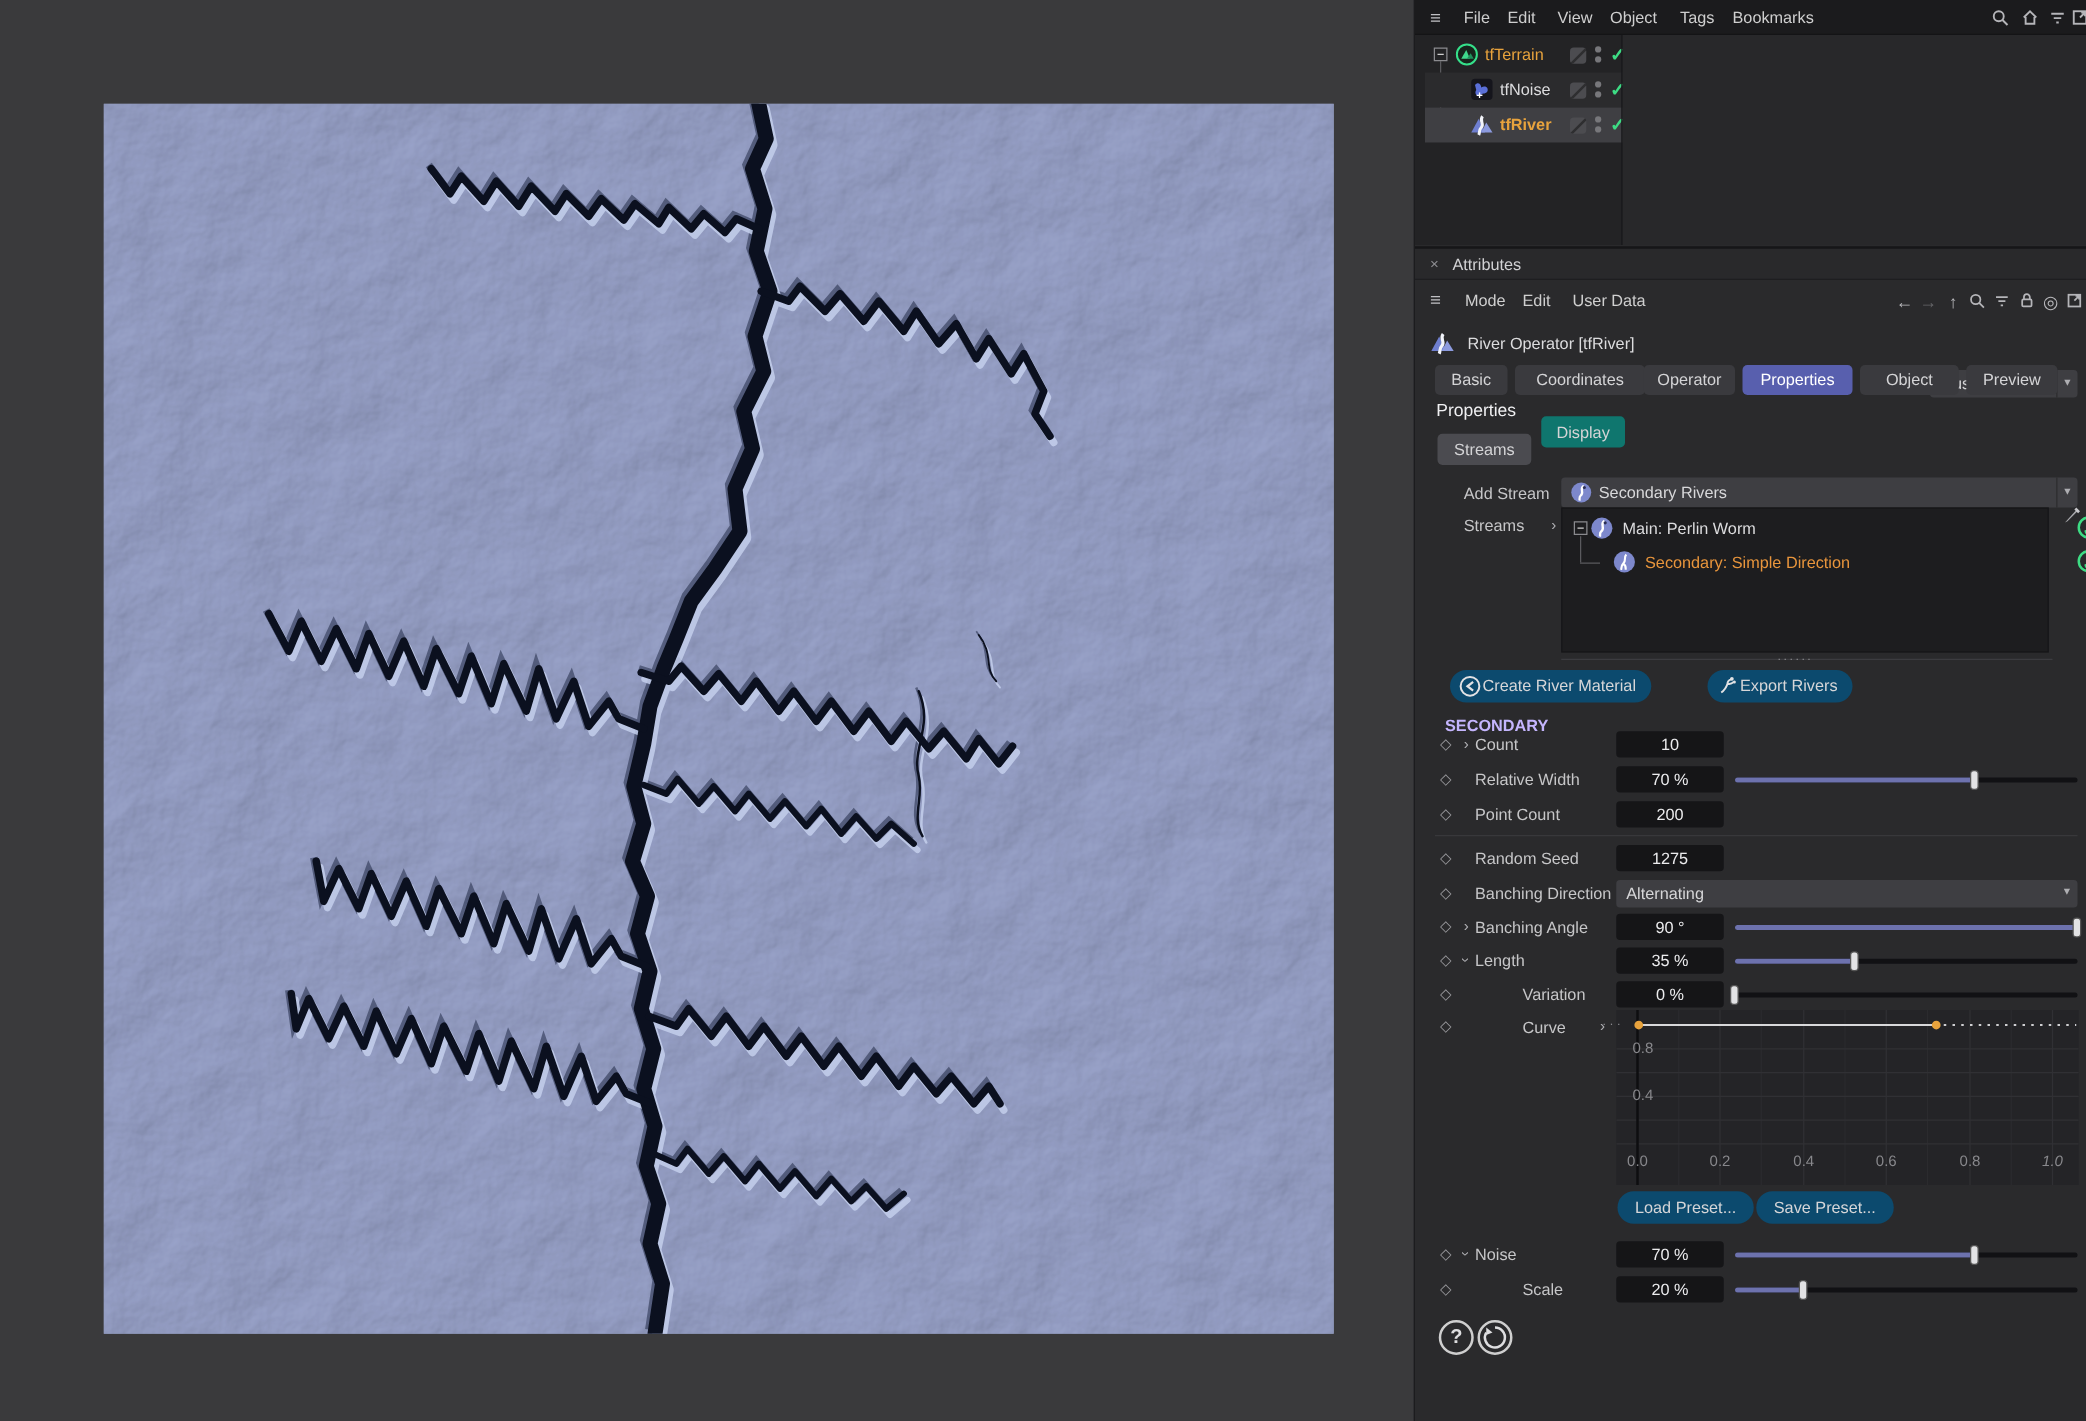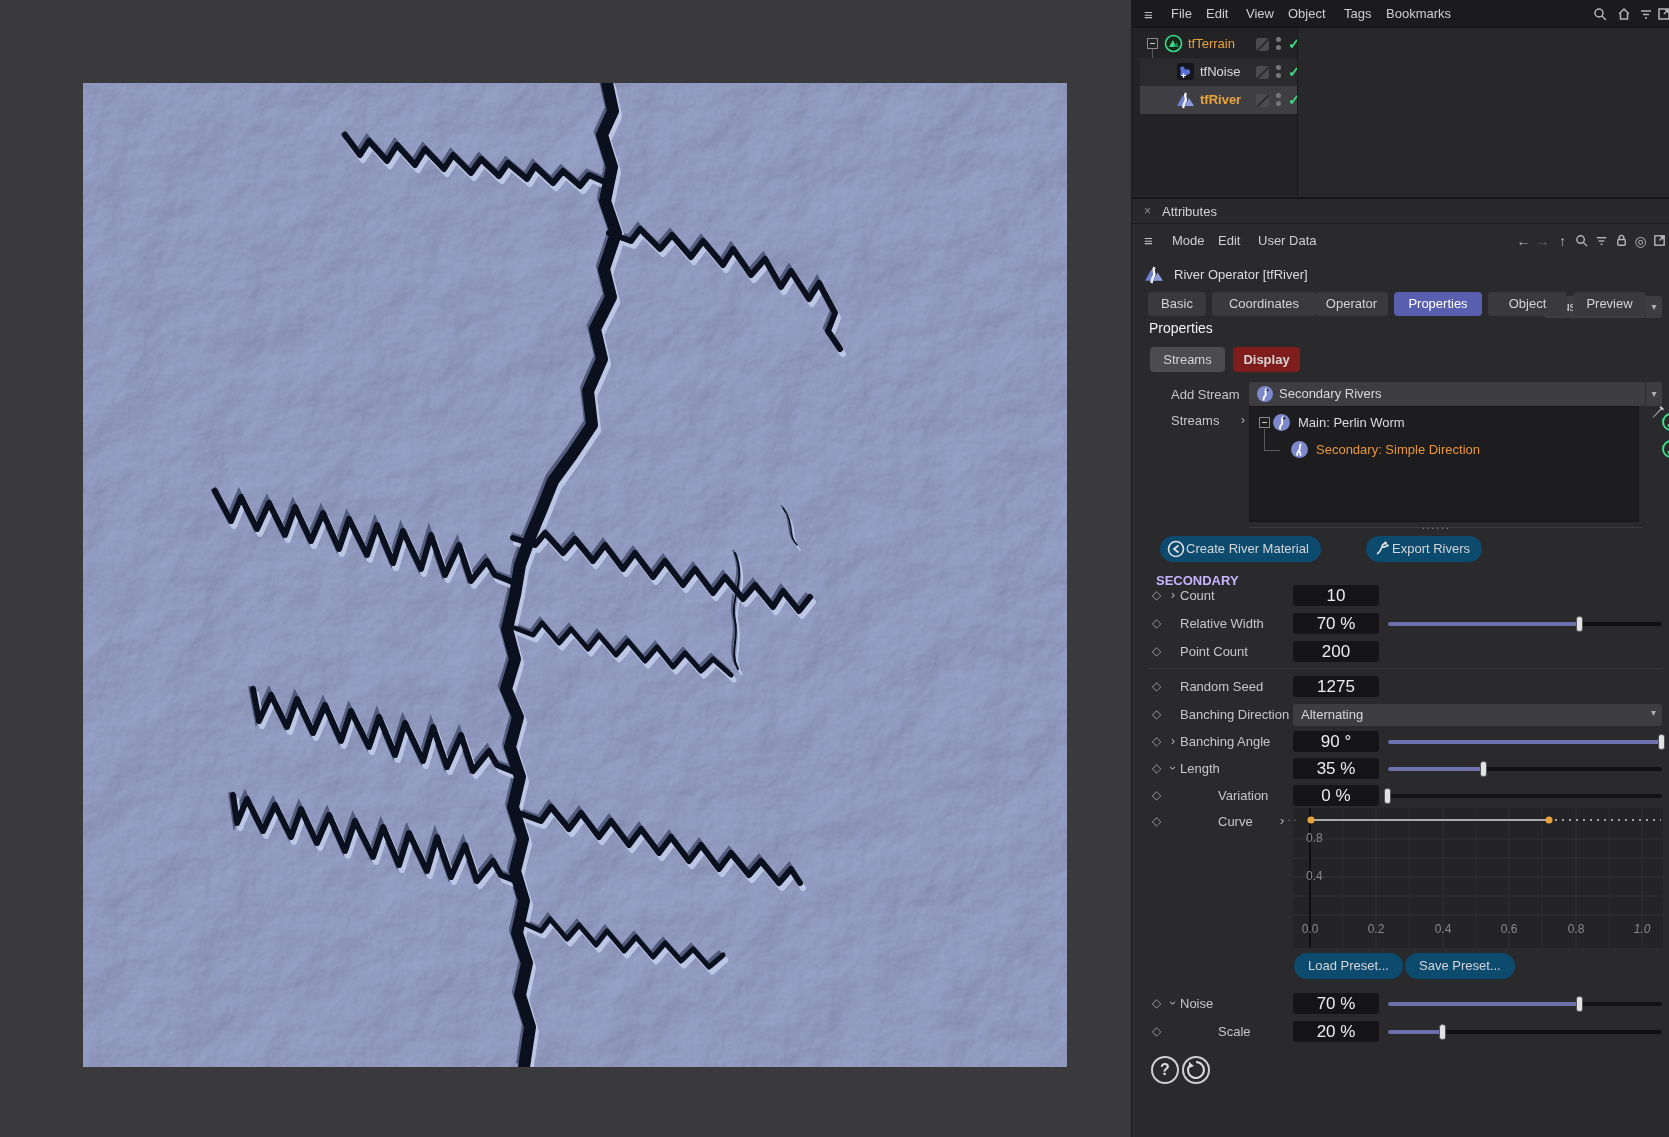--- a/index.html
+++ b/index.html
@@ -44,21 +44,21 @@
   .btn-pill{position:absolute;height:26px;background:#0c4a6e;border-radius:13px;color:#d6d6d8;line-height:26px;}
   .btn-pill .bl{margin-left:26px;margin-right:12px;white-space:nowrap;}
   .btn-pill .ic{position:absolute;left:7px;top:4px;width:18px;height:18px;}
   
   .prow{position:absolute;left:0;width:538px;height:24px;}
   .diamond{position:absolute;left:20px;top:4px;color:#98989c;font-size:12px;}
   .chev{position:absolute;left:36px;top:4px;color:#b0b0b4;font-size:12px;width:10px;text-align:center;}
   .chev.down{transform:rotate(90deg);}
   .plabel{position:absolute;left:48px;top:4px;color:#c6c6c8;white-space:nowrap;}
   .plabel.ind{left:58px;margin-left:28px;}
-  .pfield{position:absolute;left:161px;top:1px;width:86px;height:21px;background:#151517;border-radius:3px;color:#ececee;text-align:center;line-height:21px;font-size:17px;}
+  .pfield{position:absolute;left:161px;top:1px;width:86px;height:21px;background:#151517;border-radius:3px;color:#ececee;text-align:center;line-height:21px;font-size:13px;}
   .slider{position:absolute;left:256px;top:10px;width:274px;height:4px;background:#111114;border-radius:2px;}
   .slider .fill{position:absolute;left:0;top:0;height:4px;background:#6d72ae;border-radius:2px;}
   .slider .knob{position:absolute;top:-6px;width:7px;height:16px;background:#e2e2e4;border:1px solid #555;border-radius:3px;}
   .sep{position:absolute;left:16px;width:514px;height:1px;background:#38383b;}
   
   #streams-box{position:absolute;left:117px;top:406px;width:390px;height:116px;background:#1d1d1f;border:1px solid #161618;}
   .check-circle{position:absolute;width:18px;height:18px;border:2px solid #3ddc84;border-radius:50%;color:#3ddc84;font-size:12px;font-weight:bold;text-align:center;line-height:18px;}
   .node-icon{position:absolute;width:19px;height:19px;}
   
   #graph{position:absolute;left:161px;top:808px;width:370px;height:140px;background:#242427;}
@@ -264,21 +264,21 @@
       <span class="tab" style="left:80px;width:104px;">Coordinates</span>
       <span class="tab" style="left:183px;width:73px;">Operator</span>
       <span class="tab active" style="left:262px;width:88px;">Properties</span>
       <span class="tab" style="left:356px;width:79px;">Object</span>
       <span class="tab" style="left:441px;width:73px;">Preview</span>
     </div>
 
     <span style="position:absolute;left:17px;top:320px;color:#f0f0f2;font-size:14px;">Properties</span>
 
     <span class="subtab" style="left:18px;top:347px;width:75px;background:#4b4b50;">Streams</span>
-    <span class="subtab" style="left:101px;top:347px;width:67px;background:#7f1d1d;font-weight:bold;">Display</span>
+    <span class="subtab" style="left:101px;top:333px;width:67px;background:#0f766e;">Display</span>
 
     <span style="position:absolute;left:39px;top:387px;color:#c6c6c8;">Add Stream</span>
     <div class="ddl" style="left:117px;top:382px;width:413px;height:24px;">
       <span class="node-icon" style="left:7px;top:3px;">
         <svg width="18" height="18" viewBox="0 0 18 18">
             <circle cx="9" cy="9" r="8" fill="#7d88cc"></circle>
             <path d="M11,3.5 C7,6 12,9 8.5,11.5 C7,12.8 8,14 7.5,15.5" fill="none" stroke="#ffffff" stroke-width="1.8"></path>
             <circle cx="11.5" cy="5" r="1.2" fill="#2b2f55"></circle>
           </svg>
       </span>

